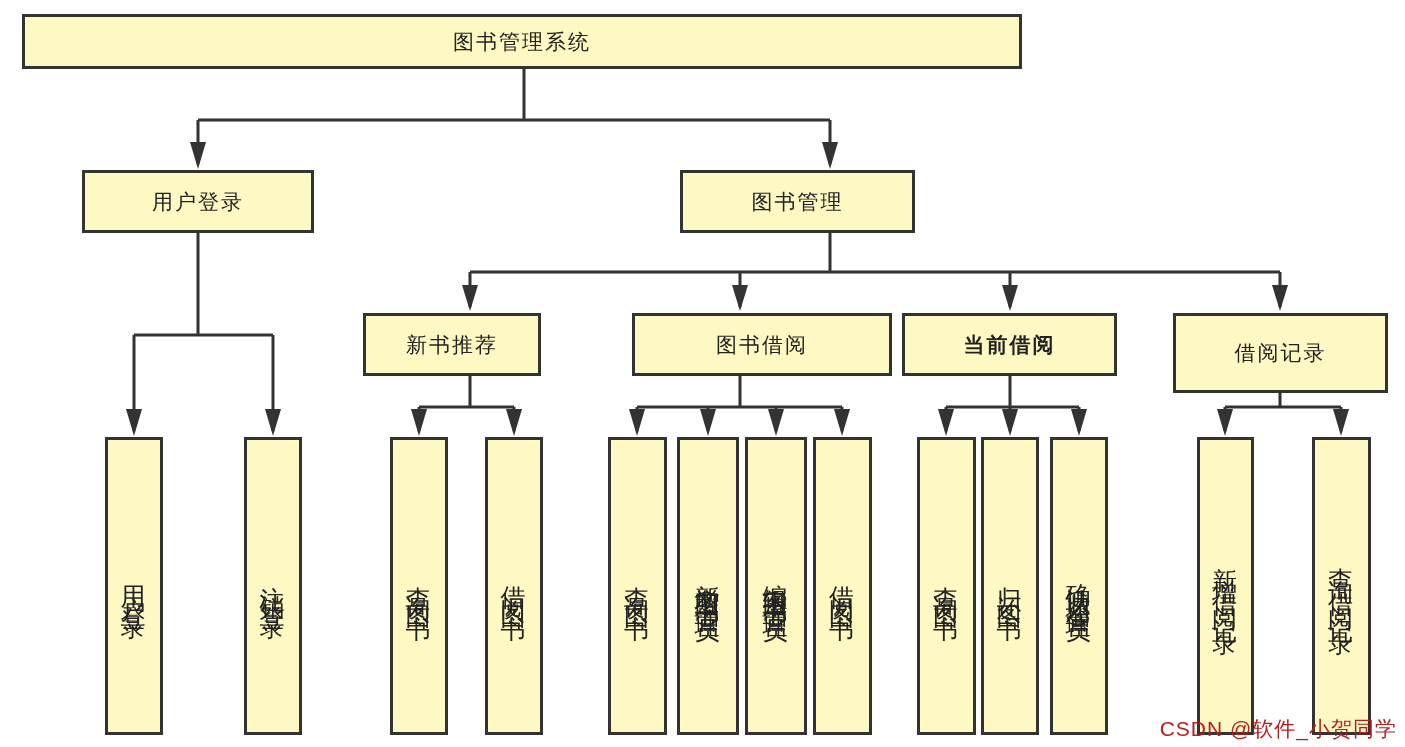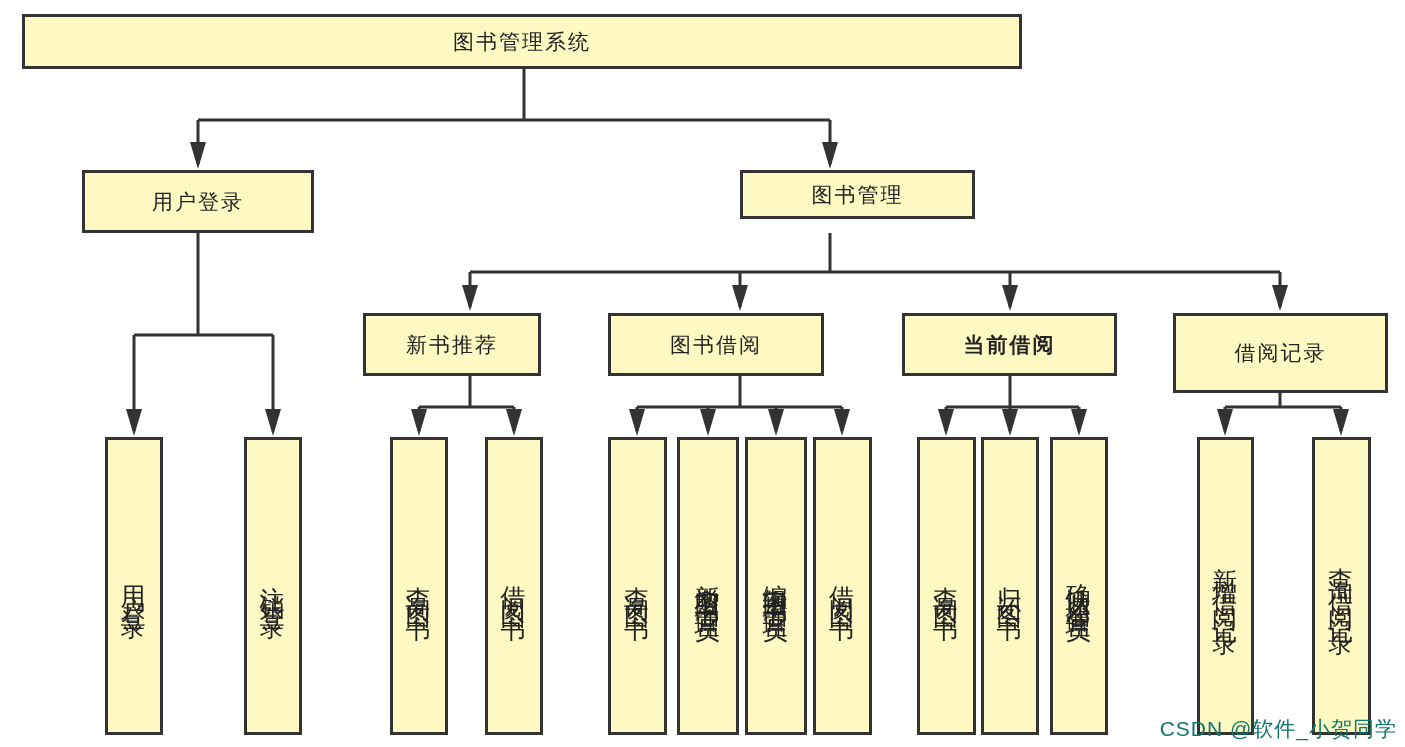--- a/index.html
+++ b/index.html
@@ -18,21 +18,21 @@
   .node--h{font-size:21px;letter-spacing:2px;}
   .node--v{
     writing-mode:vertical-rl;text-orientation:mixed;
     font-size:25px;
   }
   .ls-s{letter-spacing:10px;}
   .ls-m{letter-spacing:13px;}
   .ls-l{letter-spacing:5px;}
   .watermark{
     position:absolute;right:8px;bottom:4px;
-    font-size:21px;color:#0f766e;letter-spacing:1px;
+    font-size:21px;color:#b91c1c;letter-spacing:1px;
   }
 </style>
 </head>
 <body>
 
 <div class="canvas">
 
   <svg class="wires" width="1405" height="747" viewBox="0 0 1405 747">
 
     <g>
@@ -79,24 +79,24 @@
     <g>
       <path d="M1280,376 V407 M1225,407 H1341 M1225,407 V431 M1341,407 V431"></path>
       <polygon points="1217,409 1233,409 1225,436"></polygon>
       <polygon points="1333,409 1349,409 1341,436"></polygon>
     </g>
   </svg>
 
   <div class="node node--h" style="left:22px;top:14px;width:1000px;height:55px;">图书管理系统</div>
 
   <div class="node node--h" style="left:82px;top:170px;width:232px;height:63px;">用户登录</div>
-  <div class="node node--h" style="left:740px;top:170px;width:235px;height:49px;">图书管理</div>
+  <div class="node node--h" style="left:680px;top:170px;width:235px;height:63px;">图书管理</div>
 
   <div class="node node--h" style="left:363px;top:313px;width:178px;height:63px;">新书推荐</div>
-  <div class="node node--h" style="left:608px;top:313px;width:216px;height:63px;">图书借阅</div>
+  <div class="node node--h" style="left:632px;top:313px;width:260px;height:63px;">图书借阅</div>
   <div class="node node--h" style="left:902px;top:313px;width:215px;height:63px;font-weight:bold;">当前借阅</div>
   <div class="node node--h" style="left:1173px;top:313px;width:215px;height:80px;">借阅记录</div>
 
   <div class="node node--v ls-s" style="left:105px;top:437px;width:58px;height:298px;">用户登录</div>
   <div class="node node--v ls-s" style="left:244px;top:437px;width:58px;height:298px;">注销登录</div>
 
   <div class="node node--v ls-s" style="left:390px;top:437px;width:58px;height:298px;">查询图书</div>
   <div class="node node--v ls-s" style="left:485px;top:437px;width:58px;height:298px;">借阅图书</div>
 
   <div class="node node--v ls-s" style="left:608px;top:437px;width:59px;height:298px;">查询图书</div>

